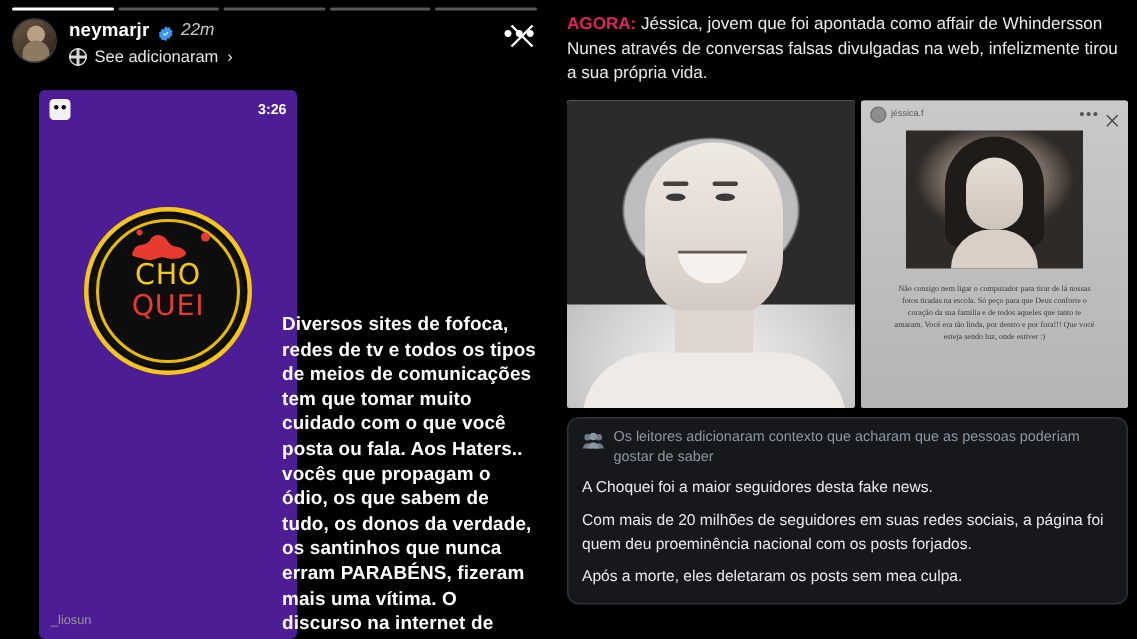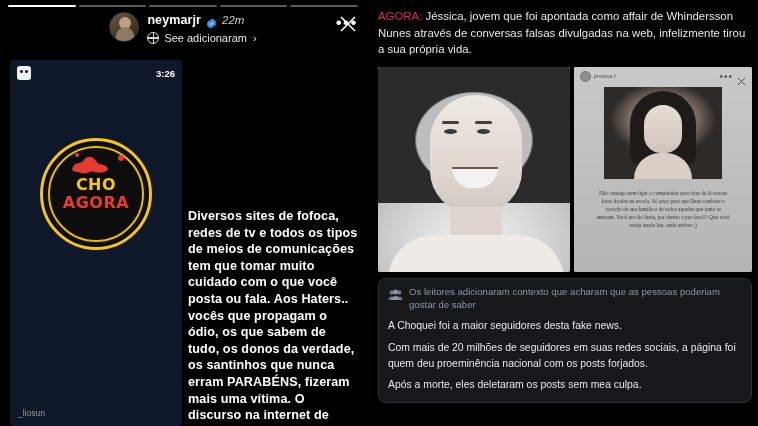--- a/index.html
+++ b/index.html
@@ -21,21 +21,21 @@
   }
   .progress-row {
     position: absolute; top: 5px; left: 8px; right: 8px;
     display: flex; gap: 3px; height: 2px;
   }
   .progress-seg { flex: 1; background: rgba(255,255,255,.35); border-radius: 2px; }
   .progress-seg.active { background: #fff; }
 
   .story-header {
     position: absolute; top: 12px; left: 8px; right: 8px;
-    display: flex; align-items: flex-start; gap: 8px; justify-content: center;
+    display: flex; align-items: flex-start; gap: 8px;
   }
   .avatar {
     width: 30px; height: 30px; border-radius: 50%;
     background: linear-gradient(145deg,#6b5744,#2b2117);
     border: 1px solid #3a3a3a;
     position: relative; overflow: hidden; flex: 0 0 30px;
   }
   .avatar::after {
     content: ""; position: absolute; left: 6px; top: 14px;
     width: 18px; height: 18px; border-radius: 50% 50% 40% 40%;
@@ -79,23 +79,23 @@
   .story-actions {
     position: absolute; top: 18px; right: 8px;
     display: flex; align-items: center; gap: 13px;
   }
   .dots {
     color: #fff; font-size: 17px; line-height: 10px; letter-spacing: 1.5px;
   }
 
   
   .media-card {
-    position: absolute; left: 10px; top: 60px;
+    position: absolute; left: 26px; top: 60px;
     width: 172px; height: 366px;
-    background: #0f172a;
+    background: #4c1d95;
     border-radius: 4px;
     overflow: hidden;
   }
   .media-top {
     position: absolute; top: 6px; left: 7px; right: 7px;
     display: flex; justify-content: space-between; align-items: center;
   }
   .sticker-ico {
     width: 14px; height: 14px; border-radius: 3px;
     background: #f2f2f2; position: relative;
@@ -122,21 +122,21 @@
     box-shadow: 0 0 0 2px #0a0a0a inset;
   }
   .choquei-logo .inner {
     width: 96px; height: 96px; border-radius: 50%;
     background: #0d0d0d; border: 2px solid #e8b90d;
     display: flex; flex-direction: column; align-items: center; justify-content: center;
     line-height: 1;
   }
   .cho, .quei {
     font-family: "DejaVu Sans", sans-serif;
-    font-weight: bold; font-size: 16px; letter-spacing: .5px;
+    font-weight: normal; font-size: 19px; letter-spacing: .5px;
   }
   .cho { color: #f5c518; }
   .quei { color: #e63b2e; margin-top: 2px; }
   .splat {
     position: absolute; top: 8px; left: 26px; width: 60px; height: 26px;
   }
   .media-handle {
     position: absolute; left: 8px; bottom: 8px;
     color: #9a9a9a; font-size: 8.5px;
   }
@@ -165,21 +165,21 @@
     height: 426px;
     background: #000;
     padding: 8px 10px 0 12px;
     overflow: hidden;
   }
   .tw-text {
     color: #e7e9ea;
     font-size: 11.4px;
     line-height: 1.45;
   }
-  .tw-text .red { color: #e0245e; font-weight: normal; }
+  .tw-text .red { color: #e0245e; font-weight: bold; }
   .tw-text p { margin: 0 0 9px 0; }
 
   .photo-row {
     position: relative;
     margin-top: 2px;
     width: 374px; height: 205px;
     display: flex; gap: 4px;
   }
   .photo-left {
     position: relative;
@@ -348,21 +348,21 @@
 
       <div class="choquei-wrap">
         <div class="choquei-logo">
           <svg class="splat" viewBox="0 0 60 26">
             <path fill="#e63b2e" d="M4 18c3-6 8-2 11-7s9-4 12 1 7 2 11 6-6 7-12 5-8 3-14 1-11-1-8-6z"></path>
             <circle cx="52" cy="9" r="3" fill="#e63b2e"></circle>
             <circle cx="8" cy="6" r="2" fill="#e63b2e"></circle>
           </svg>
           <div class="inner">
             <span class="cho">CHO</span>
-            <span class="quei">AGORA</span>
+            <span class="quei">QUEI</span>
           </div>
         </div>
       </div>
 
       <div class="media-handle">_liosun</div>
     </div>
 
     <div class="caption">
       <p>Diversos sites de fofoca, redes de tv e todos os tipos de meios de comunicações tem que tomar muito cuidado com o que você posta ou fala. Aos Haters.. vocês que propagam o ódio, os que sabem de tudo, os donos da verdade, os santinhos que nunca erram PARABÉNS, fizeram mais uma vítima. O discurso na internet de</p>
     </div>

